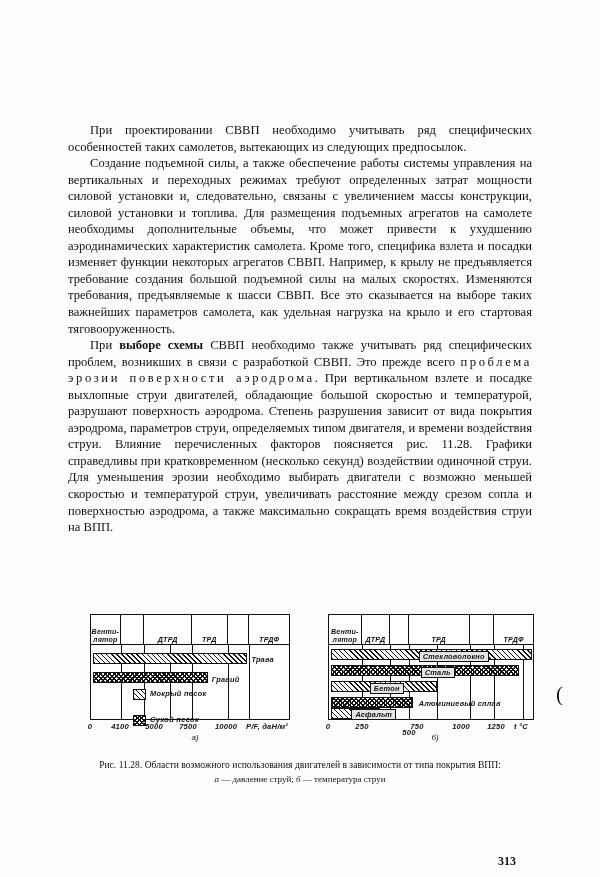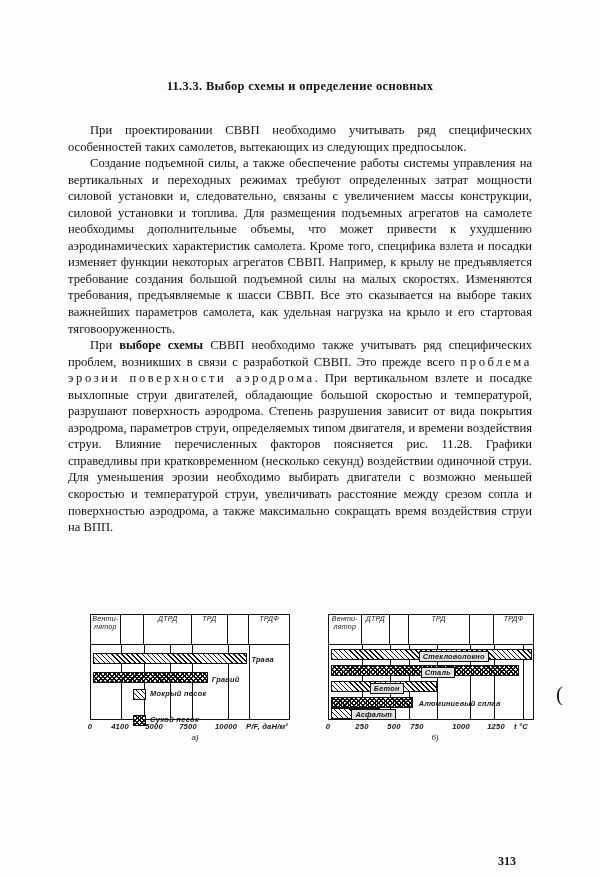--- a/index.html
+++ b/index.html
@@ -99,25 +99,25 @@
     border-bottom: 1.4px solid #111;
     box-sizing: border-box;
   }
   .engine-cell {
     position: absolute;
     top: 0;
     height: 100%;
     box-sizing: border-box;
     border-right: 1.2px solid #111;
     display: flex;
-    align-items: flex-start;
+    align-items: flex-end;
     justify-content: center;
     text-align: center;
     font-style: italic;
-    font-weight: normal;
+    font-weight: bold;
     font-size: 7.1px;
     line-height: 8px;
     letter-spacing: 0.2px;
   }
   .engine-cell.last { border-right: none; }
   .engine-cell .stack { display: block; }
 
   
   .gridline {
     position: absolute;
@@ -260,21 +260,20 @@
     font-size: 12px;
     font-weight: bold;
   }
 </style>
 </head>
 <body>
 
 <div class="page">
 
   <div class="heading">
-    <span class="line1">11.3.3. Выбор схемы и определение основных</span>
   </div>
 
   <div class="body-text">
     <p class="para">При проектировании СВВП необходимо учитывать ряд специфических особенностей таких самолетов, вытекающих из следующих предпосылок.</p>
     <p class="para">Создание подъемной силы, а также обеспечение работы системы управления на вертикальных и переходных режимах требуют определенных затрат мощности силовой установки и, следовательно, связаны с увеличением массы конструкции, силовой установки и топлива. Для размещения подъемных агрегатов на самолете необходимы дополнительные объемы, что может привести к ухудшению аэродинамических характеристик самолета. Кроме того, специфика взлета и посадки изменяет функции некоторых агрегатов СВВП. Например, к крылу не предъявляется требование создания большой подъемной силы на малых скоростях. Изменяются требования, предъявляемые к шасси СВВП. Все это сказывается на выборе таких важнейших параметров самолета, как удельная нагрузка на крыло и его стартовая тяговооруженность.</p>
     <p class="para"><span>При </span><b class="bold">выборе схемы</b><span> СВВП необходимо также учитывать ряд специфических проблем, возникших в связи с разработкой СВВП. Это прежде всего </span><span class="spaced">проблема эрозии поверхности аэродрома</span><span>. При вертикальном взлете и посадке выхлопные струи двигателей, обладающие большой скоростью и температурой, разрушают поверхность аэродрома. Степень разрушения зависит от вида покрытия аэродрома, параметров струи, определяемых типом двигателя, и времени воздействия струи. Влияние перечисленных факторов поясняется рис. 11.28. Графики справедливы при кратковременном (несколько секунд) воздействии одиночной струи. Для уменьшения эрозии необходимо выбирать двигатели с возможно меньшей скоростью и температурой струи, увеличивать расстояние между срезом сопла и поверхностью аэродрома, а также максимально сокращать время воздействия струи на ВПП.</span></p>
   </div>
 
   <div class="figure">
 
@@ -386,28 +385,32 @@
         <div class="bar fill-checker" style="left:2px;top:82px;width:40%;"></div>
         <div class="plain-label" style="left:44%;top:84px;">Алюминиевый сплав</div>
 
         <div class="bar fill-hatch" style="left:2px;top:93px;width:24%;"></div>
         <div class="plain-label knock" style="left:11%;top:93.5px;">Асфальт</div>
       </div>
 
       <div class="axis">
         <div class="tick-label" style="left:12px;">0</div>
         <div class="tick-label" style="left:46px;">250</div>
-        <div class="tick-label" style="left:78px;">500</div>
+        <div class="tick-label" style="left:93px;margin-top:6px;">500</div>
         <div class="tick-label" style="left:101px;">750</div>
         <div class="tick-label" style="left:145px;">1000</div>
         <div class="tick-label" style="left:180px;">1250</div>
         <div class="tick-label unit" style="left:198px;">t °C</div>
         <div class="sub-caption">б)</div>
       </div>
     </div>
   </div>
 
   <div class="paren-mark">(</div>
 
+  <div class="caption">
+    <span class="cap-main">Рис. 11.28. Области возможного использования двигателей в зависимости от типа покрытия ВПП:</span>
+    <span class="cap-sub"><i>а</i><span> — давление струй; </span><i>б</i><span> — температура струи</span></span>
+  </div>
 
   <div class="folio">313</div>
 
 </div>
 
 </body></html>

